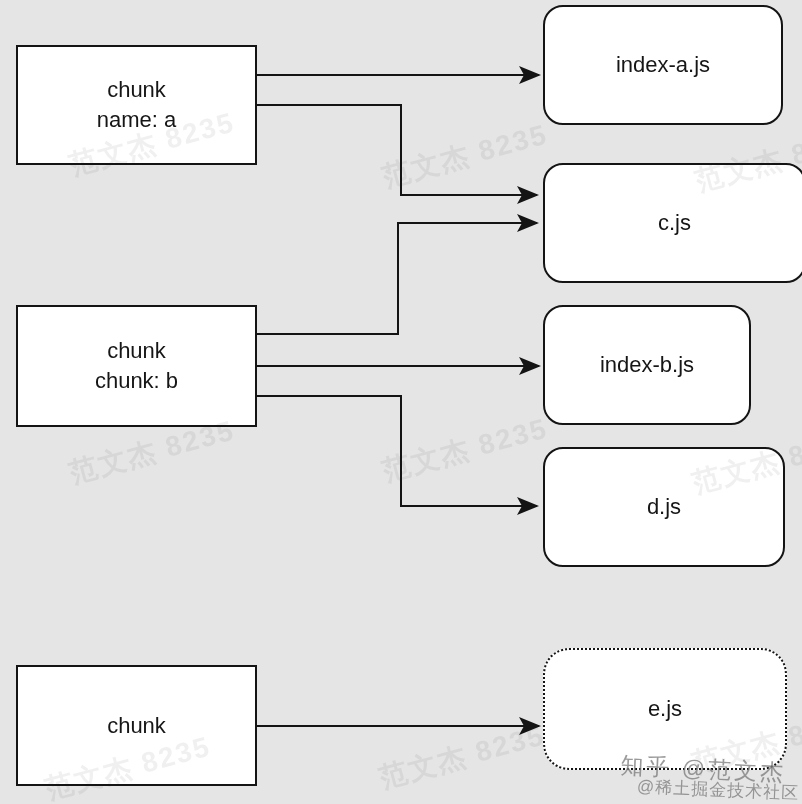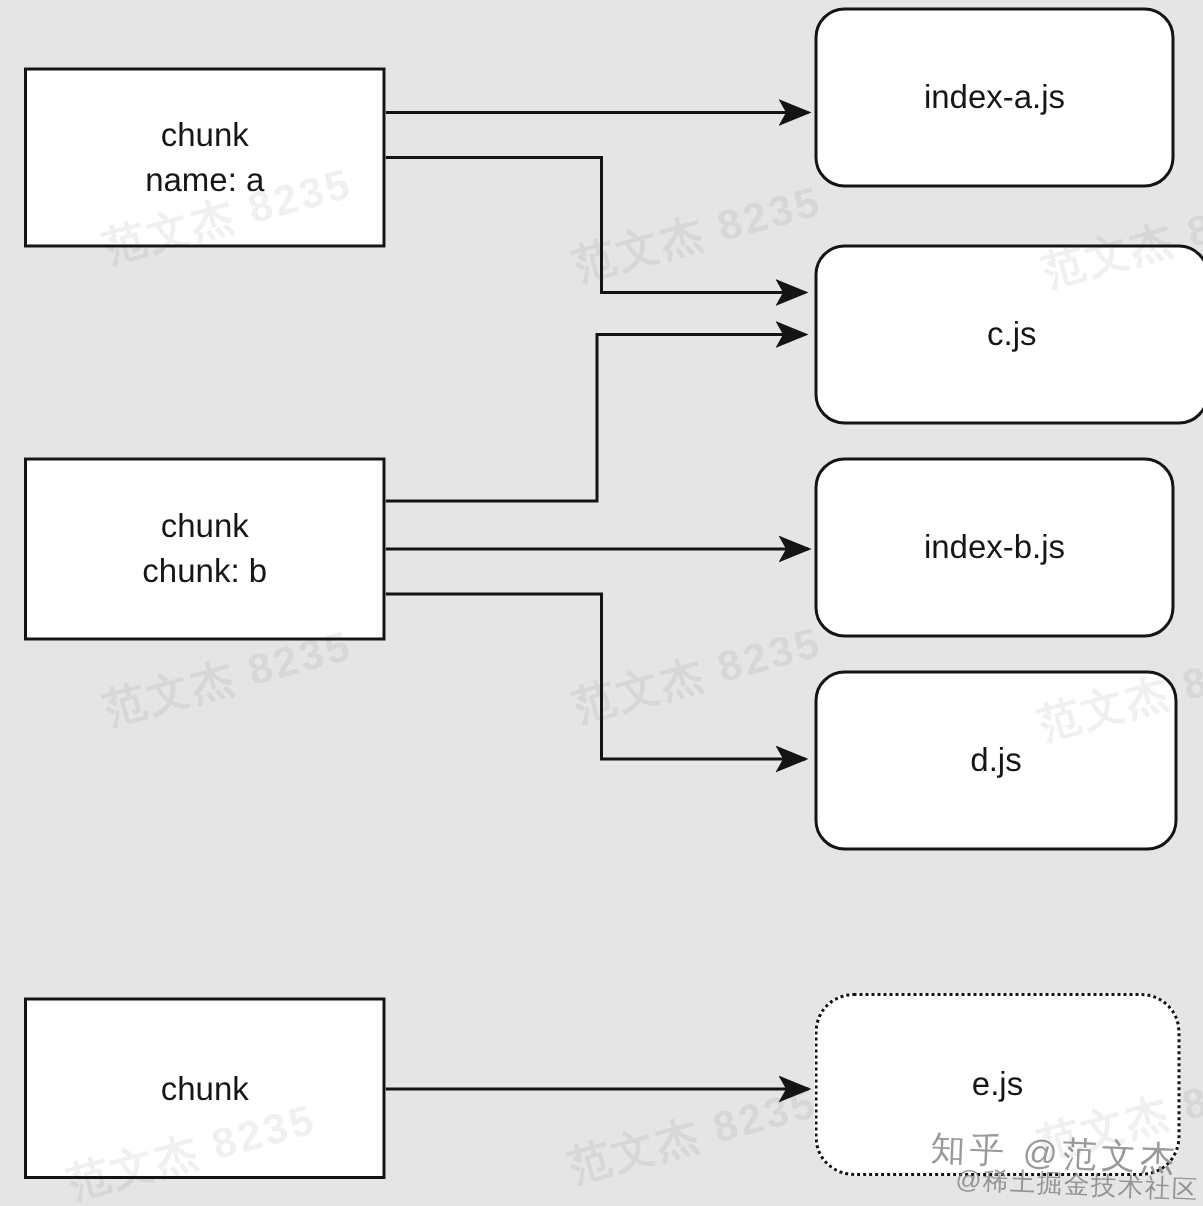--- a/index.html
+++ b/index.html
@@ -95,29 +95,29 @@
   </div>
 
   <div class="node round" style="left:543px;top:5px;width:240px;height:120px;">
     <div class="single-label">index-a.js</div>
   </div>
 
   <div class="node round" style="left:543px;top:163px;width:263px;height:120px;">
     <div class="single-label">c.js</div>
   </div>
 
-  <div class="node round" style="left:543px;top:305px;width:240px;height:120px;">
+  <div class="node round" style="left:543px;top:305px;width:208px;height:120px;">
     <div class="single-label">index-b.js</div>
   </div>
 
   <div class="node round" style="left:543px;top:447px;width:242px;height:120px;">
     <div class="single-label">d.js</div>
   </div>
 
-  <div class="node dotted" style="left:543px;top:662px;width:244px;height:122px;">
+  <div class="node dotted" style="left:543px;top:648px;width:244px;height:122px;">
     <div class="single-label">e.js</div>
   </div>
 
   <div id="watermarks">
       <span class="wm" style="left: 152px; top: 144px;">范文杰 8235</span>
       <span class="wm" style="left: 465px; top: 156px;">范文杰 8235</span>
       <span class="wm" style="left: 778px; top: 160px;">范文杰 8235</span>
       <span class="wm" style="left: 152px; top: 452px;">范文杰 8235</span>
       <span class="wm" style="left: 465px; top: 450px;">范文杰 8235</span>
       <span class="wm" style="left: 775px; top: 462px;">范文杰 8235</span>

